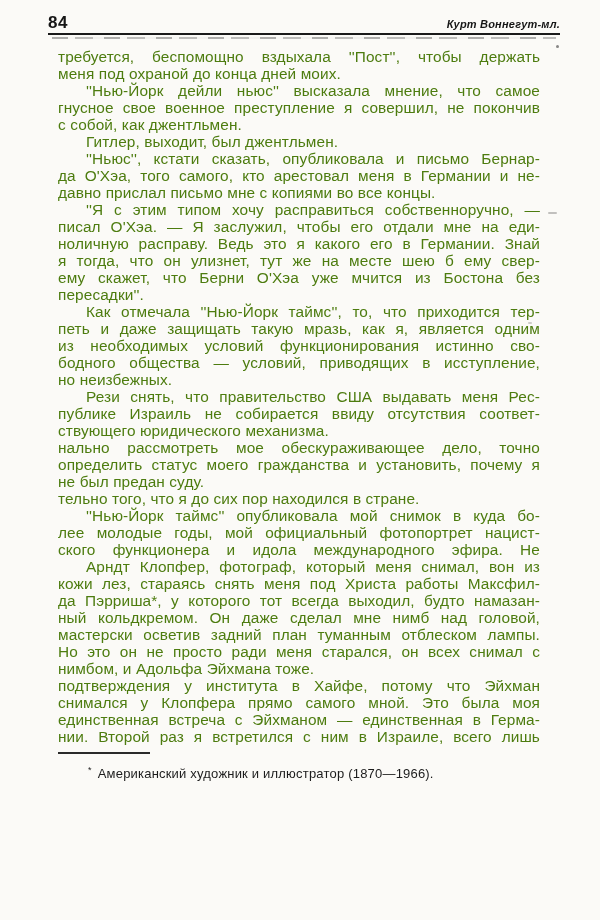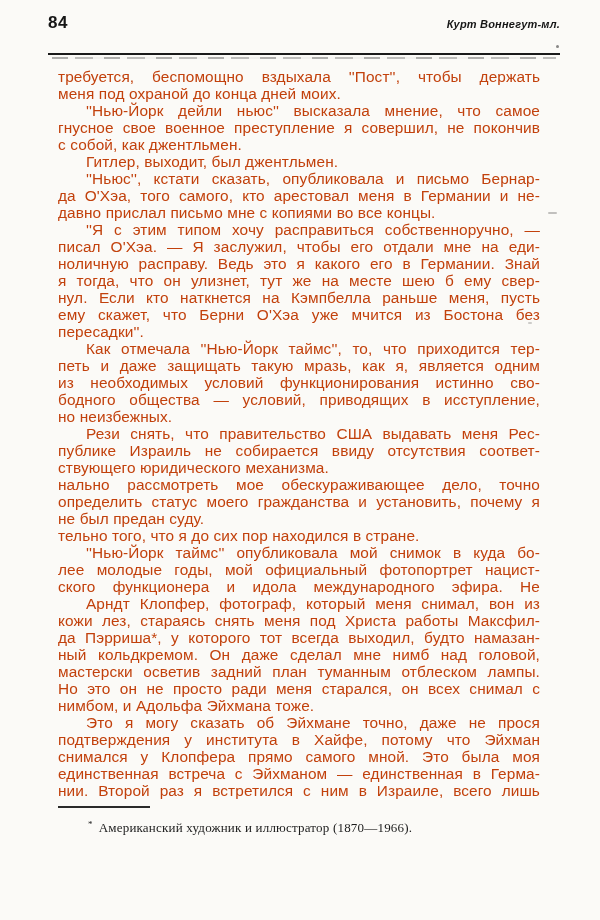--- a/index.html
+++ b/index.html
@@ -16,21 +16,21 @@
     background: #fbfaf7;
     overflow: hidden;
     box-sizing: border-box;
   }
   
   .header {
     margin: 13px 40px 0 48px;
     display: flex;
     justify-content: space-between;
     align-items: baseline;
-    padding-bottom: 20px;
+    padding-bottom: 0;
     border-bottom: 2.5px solid #1a1a1a;
     gap: 7px;
   }
   .page-number {
     font-size: 17px;
     font-weight: bold;
     letter-spacing: 0.5px;
   }
   .header-author {
     font-size: 11px;
@@ -51,37 +51,36 @@
     width: 482px;
   }
   .paragraph { margin: 0; }
   .line {
     font-size: 15.4px;
     line-height: 17px;
     text-align: justify;
     text-align-last: justify;
     white-space: nowrap;
     letter-spacing: 0.1px;
-    color: #c2410c;
+    color: #4d7c0f;
   }
   .line.last { text-align-last: left; white-space: normal; }
   .line.indent { padding-left: 28px; }
   
   .footnote-rule {
     margin: 7px 0 0 58px;
     width: 92px;
     border-top: 2px solid #2a2a2a;
   }
   .footnote {
     margin: 8px 60px 0 88px;
     font-size: 13px;
     line-height: 16px;
     color: #1c1c1c;
     letter-spacing: 0.2px;
-    font-family: Liberation Serif, serif;
   }
   .footnote sup { font-size: 9px; margin-right: 6px; }
   
   .speck { position: absolute; background: rgba(40,40,40,0.55); border-radius: 50%; }
   .speck.s1 { left: 556px; top: 45px; width: 3px; height: 3px; }
   .speck.s2 { left: 548px; top: 212px; width: 9px; height: 2px; border-radius: 1px; opacity: 0.5; }
   .speck.s3 { left: 528px; top: 322px; width: 4px; height: 2px; border-radius: 1px; opacity: 0.4; }
 </style>
 </head>
 <body>
@@ -110,21 +109,20 @@
       <div class="paragraph">
         <div class="line indent">''Ньюс'', кстати сказать, опубликовала и письмо Бернар-</div>
         <div class="line">да О'Хэа, того самого, кто арестовал меня в Германии и не-</div>
         <div class="line last">давно прислал письмо мне с копиями во все концы.</div>
       </div>
       <div class="paragraph">
         <div class="line indent">''Я с этим типом хочу расправиться собственноручно, —</div>
         <div class="line">писал О'Хэа. — Я заслужил, чтобы его отдали мне на еди-</div>
         <div class="line">ноличную расправу. Ведь это я какого его в Германии. Знай</div>
         <div class="line">я тогда, что он улизнет, тут же на месте шею б ему свер-</div>
-        <div class="line">нул. Если кто наткнется на Кэмпбелла раньше меня, пусть</div>
         <div class="line">ему скажет, что Берни О'Хэа уже мчится из Бостона без</div>
         <div class="line last">пересадки''.</div>
       </div>
       <div class="paragraph">
         <div class="line indent">Как отмечала ''Нью-Йорк таймс'', то, что приходится тер-</div>
         <div class="line">петь и даже защищать такую мразь, как я, является одним</div>
         <div class="line">из необходимых условий функционирования истинно сво-</div>
         <div class="line">бодного общества — условий, приводящих в исступление,</div>
         <div class="line last">но неизбежных.</div>
       </div>
@@ -149,21 +147,20 @@
       <div class="paragraph">
         <div class="line indent">Арндт Клопфер, фотограф, который меня снимал, вон из</div>
         <div class="line">кожи лез, стараясь снять меня под Христа работы Максфил-</div>
         <div class="line">да Пэрриша*, у которого тот всегда выходил, будто намазан-</div>
         <div class="line">ный кольдкремом. Он даже сделал мне нимб над головой,</div>
         <div class="line">мастерски осветив задний план туманным отблеском лампы.</div>
         <div class="line">Но это он не просто ради меня старался, он всех снимал с</div>
         <div class="line last">нимбом, и Адольфа Эйхмана тоже.</div>
       </div>
       <div class="paragraph">
-        <div class="line indent">Это я могу сказать об Эйхмане точно, даже не прося</div>
         <div class="line">подтверждения у института в Хайфе, потому что Эйхман</div>
         <div class="line">снимался у Клопфера прямо самого мной. Это была моя</div>
         <div class="line">единственная встреча с Эйхманом — единственная в Герма-</div>
         <div class="line">нии. Второй раз я встретился с ним в Израиле, всего лишь</div>
       </div>
     </main>
 
   <div class="footnote-rule"></div>
   <div class="footnote">
     <sup>*</sup><span>Американский художник и иллюстратор (1870—1966).</span>

